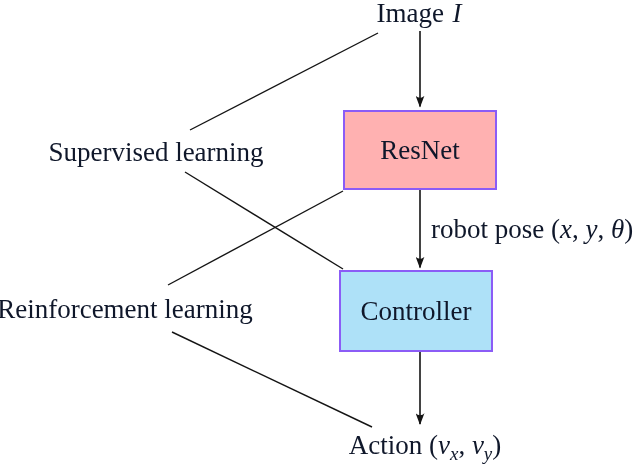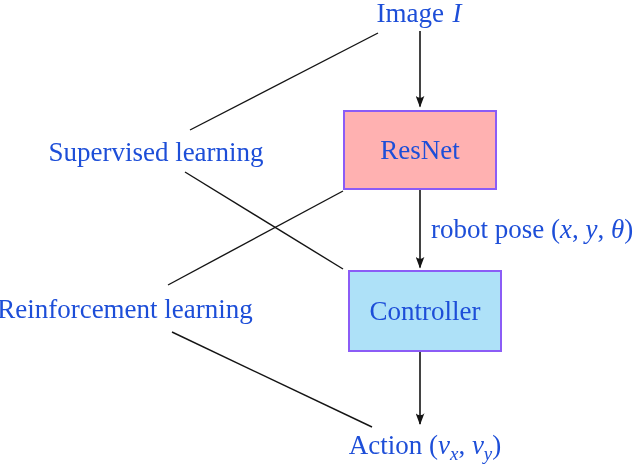--- a/index.html
+++ b/index.html
@@ -1,34 +1,34 @@
 <!DOCTYPE html>
 <html><head>
 <meta charset="utf-8">
 <style>
   html,body{margin:0;padding:0;background:#ffffff;}
   .canvas{
     position:relative;
     width:640px;height:465px;
     background:#ffffff;
     font-family:"Liberation Serif", serif;
-    color:#1d4ed8;
+    color:#0f172a;
     overflow:hidden;
   }
   .edges{position:absolute;left:0;top:0;width:640px;height:465px;}
   .box{
     position:absolute;
     width:154px;height:80px;
     border:2px solid #8b5cf6;
     box-sizing:border-box;
     display:flex;align-items:center;justify-content:center;
     font-size:27px;
   }
   .box-resnet{left:343px;top:110px;}
-  .box-controller{left:348px;top:270px;height:82px;}
+  .box-controller{left:339px;top:270px;height:82px;}
   .lbl{
     position:absolute;
     white-space:nowrap;
     font-size:27px;
     line-height:1;
   }
   .centered{transform:translate(-50%,-50%);}
   .vcentered{transform:translate(0,-50%);}
   .lbl-image{left:419px;top:13px;}
   .lbl-supervised{left:156px;top:152px;}

